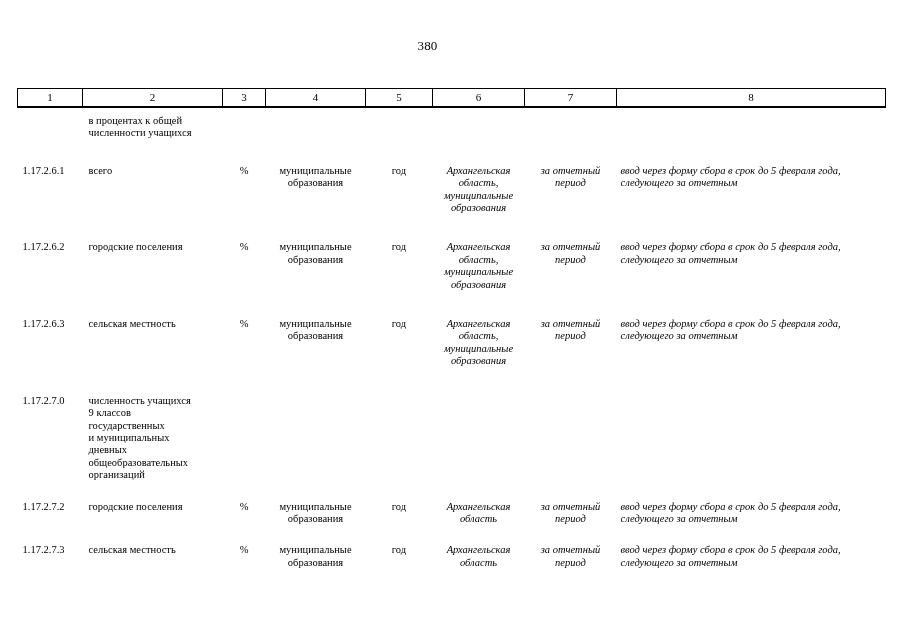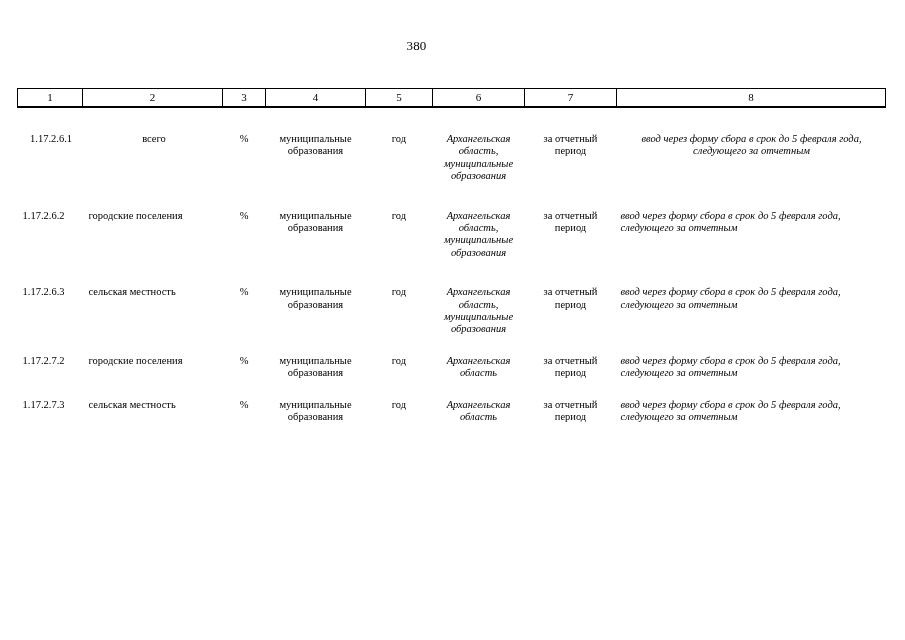--- a/index.html
+++ b/index.html
@@ -13,21 +13,21 @@
     position: relative;
     font-family: "Liberation Serif", "DejaVu Serif", serif;
     color: #000000;
     overflow: hidden;
   }
 
   
   .page-number {
     position: absolute;
     top: 38px;
-    left: 4px;
+    left: 15px;
     width: 825px;
     text-align: center;
     font-size: 13px;
     line-height: 15px;
     letter-spacing: 0.2px;
   }
 
   
   .doc-table {
     position: absolute;
@@ -61,25 +61,25 @@
     font-size: 10.5px;
   }
 
   
   .c-code   { text-align: left;   padding-left: 5px !important; white-space: nowrap; }
   .c-name   { text-align: left;   padding-left: 6px !important; }
   .c-unit   { text-align: center; }
   .c-level  { text-align: center; }
   .c-period { text-align: center; }
   .c-terr   { text-align: center; font-style: italic; }
-  .c-scope  { text-align: center; }
+  .c-scope  { text-align: center; font-style: italic; }
   .c-note   { text-align: left;   padding-left: 4px !important; font-style: italic; }
 
   .pad-intro td    { padding-top: 7px !important; }
-  .pad-standard td { padding-top: 25px !important; text-align: center; }
+  .pad-standard td { padding-top: 25px !important; }
   .pad-group td    { padding-top: 27px !important; }
   .pad-tight td    { padding-top: 19px !important; }
 </style>
 </head>
 <body>
 
 <div class="page-number">380</div>
 
 <table class="doc-table">
   <colgroup>
@@ -101,20 +101,30 @@
       <th>4</th>
       <th>5</th>
       <th>6</th>
       <th>7</th>
       <th>8</th>
     </tr>
   </thead>
 
   <tbody>
 
+    <tr class="pad-intro">
+      <td class="c-code"></td>
+      <td class="c-name">в процентах к общей<br>численности учащихся</td>
+      <td class="c-unit"></td>
+      <td class="c-level"></td>
+      <td class="c-period"></td>
+      <td class="c-terr"></td>
+      <td class="c-scope"></td>
+      <td class="c-note"></td>
+    </tr>
 
     <tr class="pad-standard">
       <td class="c-code">1.17.2.6.1</td>
       <td class="c-name">всего</td>
       <td class="c-unit">%</td>
       <td class="c-level">муниципальные<br>образования</td>
       <td class="c-period">год</td>
       <td class="c-terr">Архангельская<br>область,<br>муниципальные<br>образования</td>
       <td class="c-scope">за отчетный<br>период</td>
       <td class="c-note">ввод через форму сбора в срок до 5 февраля года,<br>следующего за отчетным</td>
@@ -135,20 +145,30 @@
       <td class="c-code">1.17.2.6.3</td>
       <td class="c-name">сельская местность</td>
       <td class="c-unit">%</td>
       <td class="c-level">муниципальные<br>образования</td>
       <td class="c-period">год</td>
       <td class="c-terr">Архангельская<br>область,<br>муниципальные<br>образования</td>
       <td class="c-scope">за отчетный<br>период</td>
       <td class="c-note">ввод через форму сбора в срок до 5 февраля года,<br>следующего за отчетным</td>
     </tr>
 
+    <tr class="pad-group">
+      <td class="c-code">1.17.2.7.0</td>
+      <td class="c-name">численность учащихся<br>9 классов<br>государственных<br>и муниципальных<br>дневных<br>общеобразовательных<br>организаций</td>
+      <td class="c-unit"></td>
+      <td class="c-level"></td>
+      <td class="c-period"></td>
+      <td class="c-terr"></td>
+      <td class="c-scope"></td>
+      <td class="c-note"></td>
+    </tr>
 
 
     <tr class="pad-tight">
       <td class="c-code">1.17.2.7.2</td>
       <td class="c-name">городские поселения</td>
       <td class="c-unit">%</td>
       <td class="c-level">муниципальные<br>образования</td>
       <td class="c-period">год</td>
       <td class="c-terr">Архангельская<br>область</td>
       <td class="c-scope">за отчетный<br>период</td>

